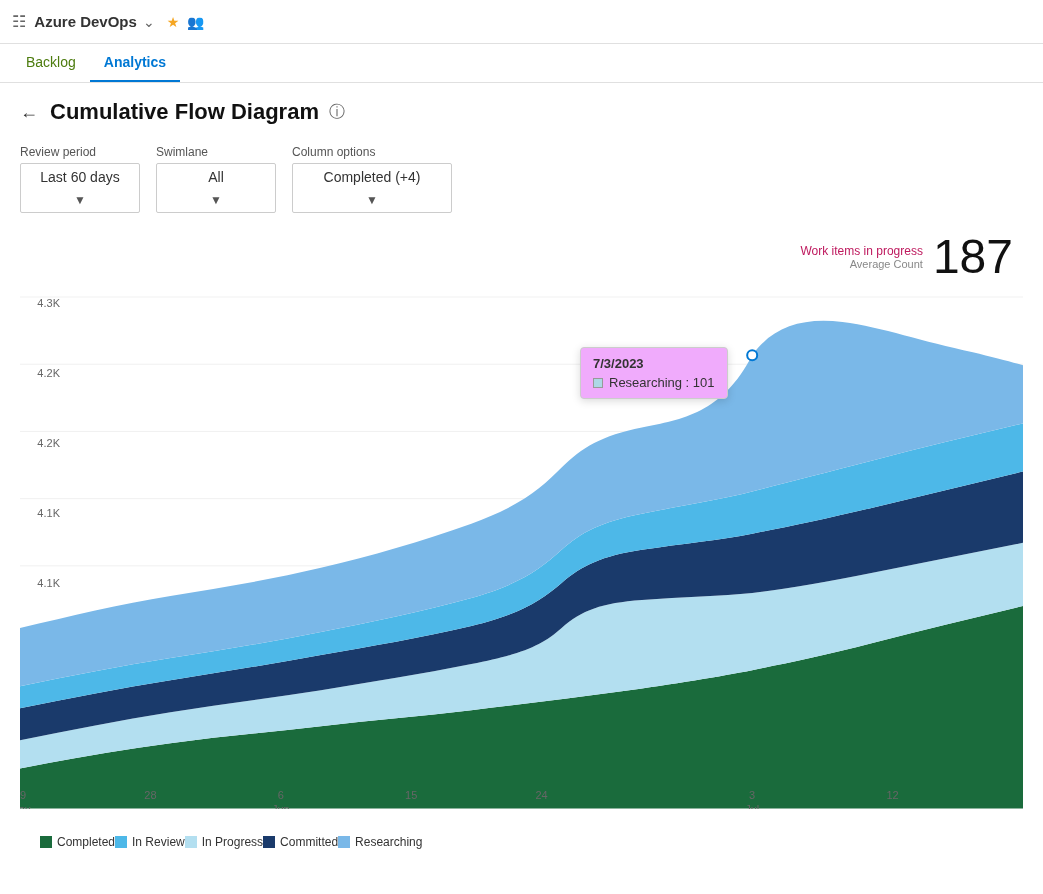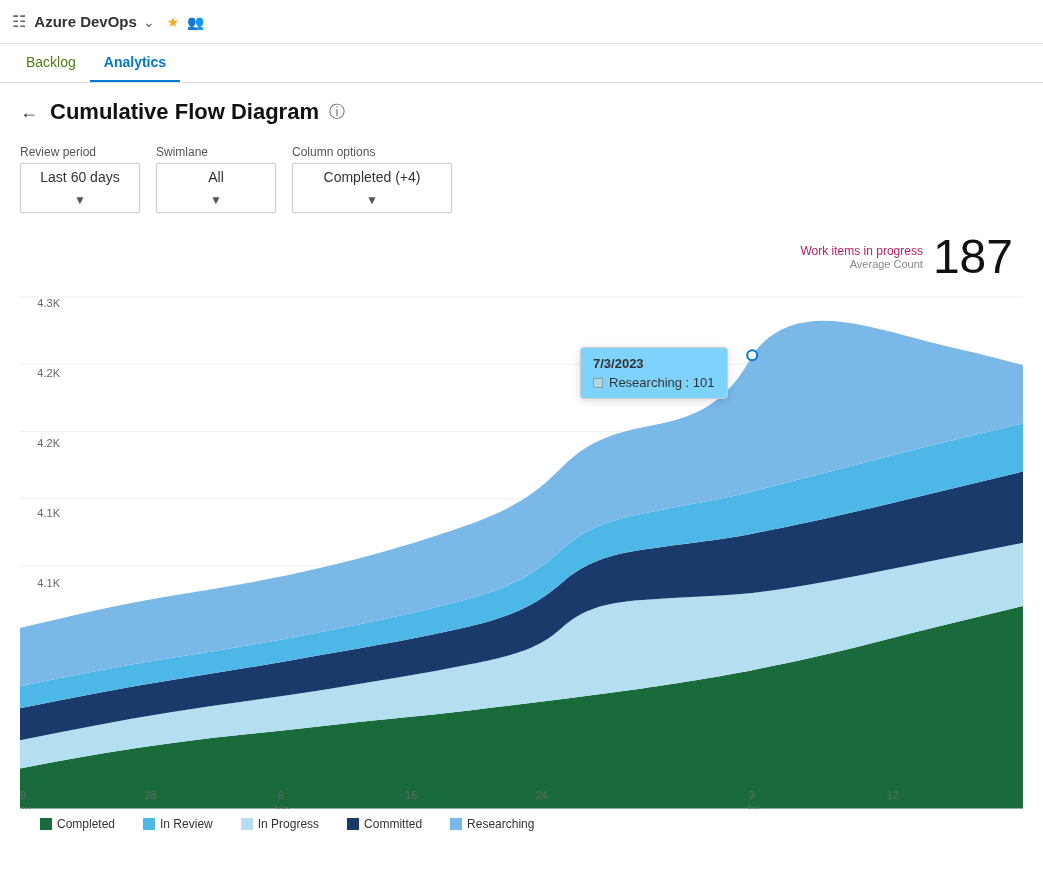--- a/index.html
+++ b/index.html
@@ -35,27 +35,27 @@
     
     .stats-bar { display: flex; justify-content: flex-end; margin-bottom: 6px; padding-right: 10px; }
     .stats-text { text-align: right; }
     .stats-label { font-size: 12px; color: #be185d; }
     .stats-sublabel { font-size: 11px; color: #888; }
     .stats-count { font-size: 48px; font-weight: 300; color: #111; line-height: 1; margin-left: 10px; }
     .stats-inner { display: flex; align-items: center; }
     .chart-svg { width: 100%; height: 100%; }
 
     
-    .tooltip { position: absolute; background: #7dd3fc; border: 1px solid #ccc; border-radius: 4px; padding: 8px 12px; font-size: 13px; box-shadow: 0 2px 8px rgba(0,0,0,0.15); pointer-events: none; }
+    .tooltip { position: absolute; background: #f0abfc; border: 1px solid #ccc; border-radius: 4px; padding: 8px 12px; font-size: 13px; box-shadow: 0 2px 8px rgba(0,0,0,0.15); pointer-events: none; }
     .tooltip-date { font-weight: 600; margin-bottom: 4px; }
     .tooltip-item { display: flex; align-items: center; gap: 6px; }
     .tooltip-dot { width: 10px; height: 10px; background: #add8e6; border: 1px solid #999; }
 
     
-    .legend { display: flex; gap: 28px; padding: 8px 20px; align-items: center; }
+    .legend { display: flex; gap: 0; padding: 26px 20px; align-items: center; }
     .legend-item { display: flex; align-items: center; gap: 5px; font-size: 12px; color: #333; }
     .legend-box { width: 12px; height: 12px; }
 
     
     .y-labels { position: absolute; left: 0; top: 0; height: 100%; display: flex; flex-direction: column; justify-content: space-between; font-size: 11px; color: #666; padding: 10px 0; width: 40px; text-align: right; }
 
     .chart-wrap { position: relative; display: flex; }
     .chart-right { flex: 1; position: relative; }
   </style>
 </head>

